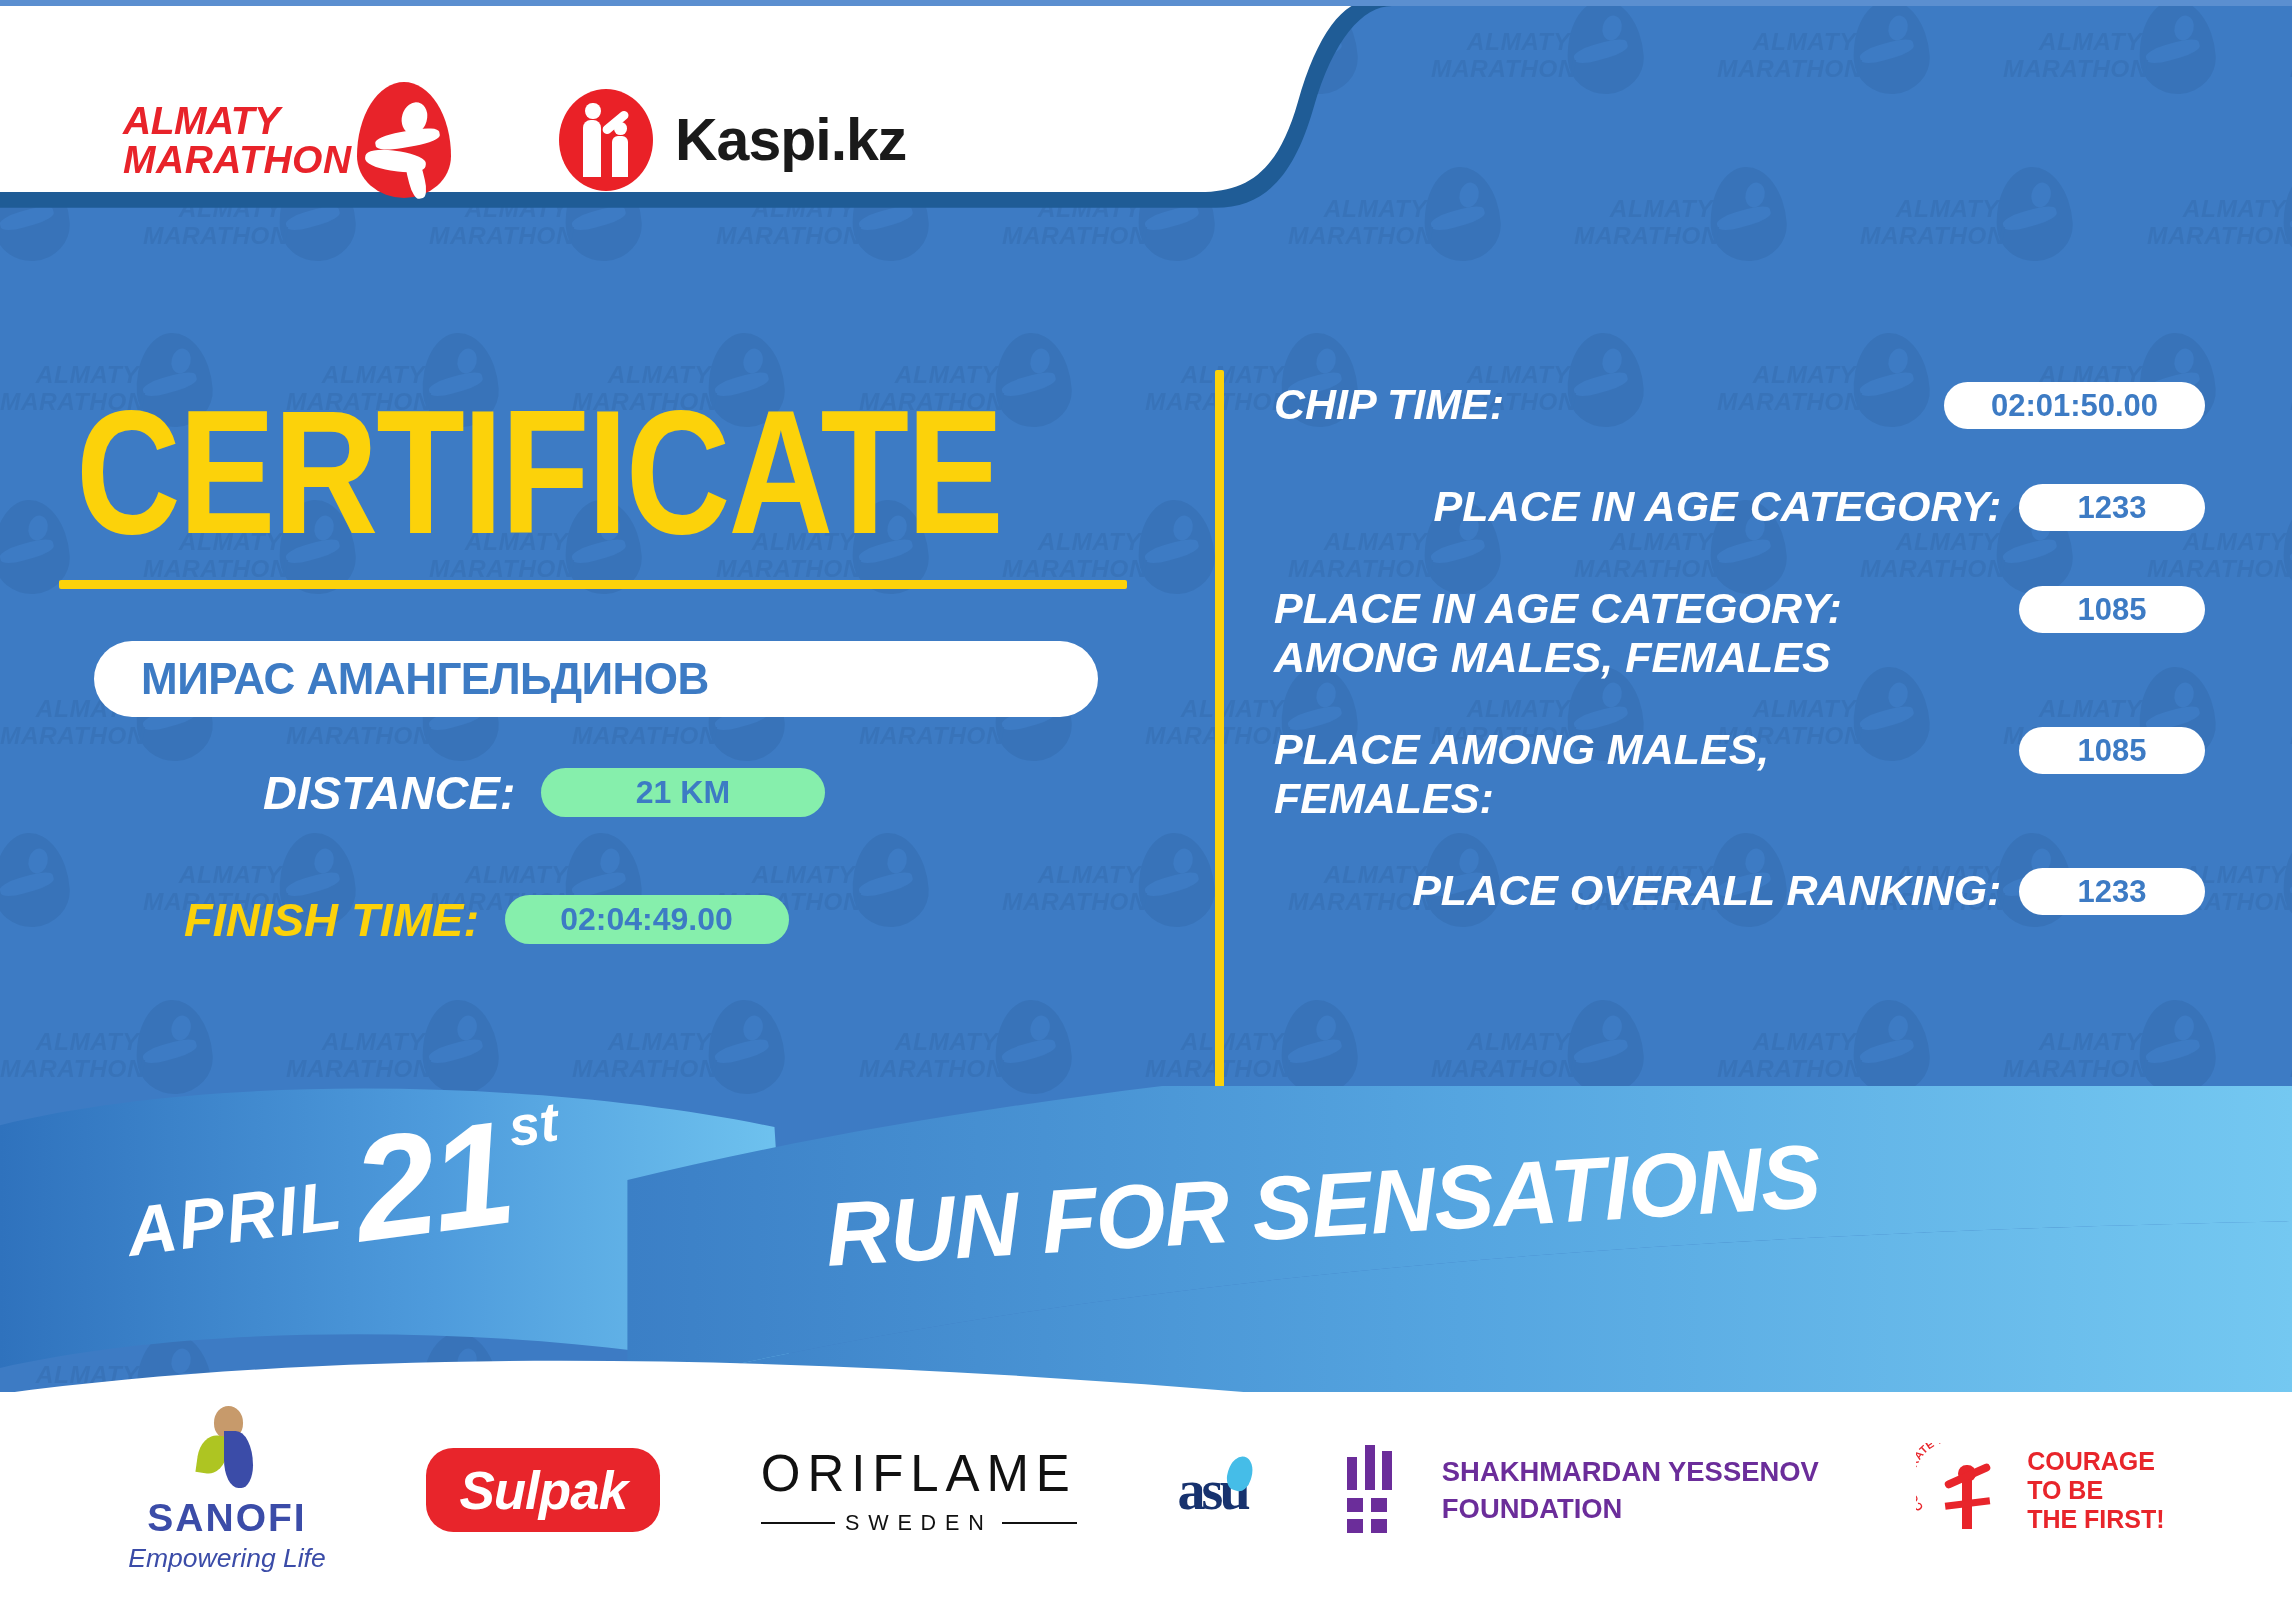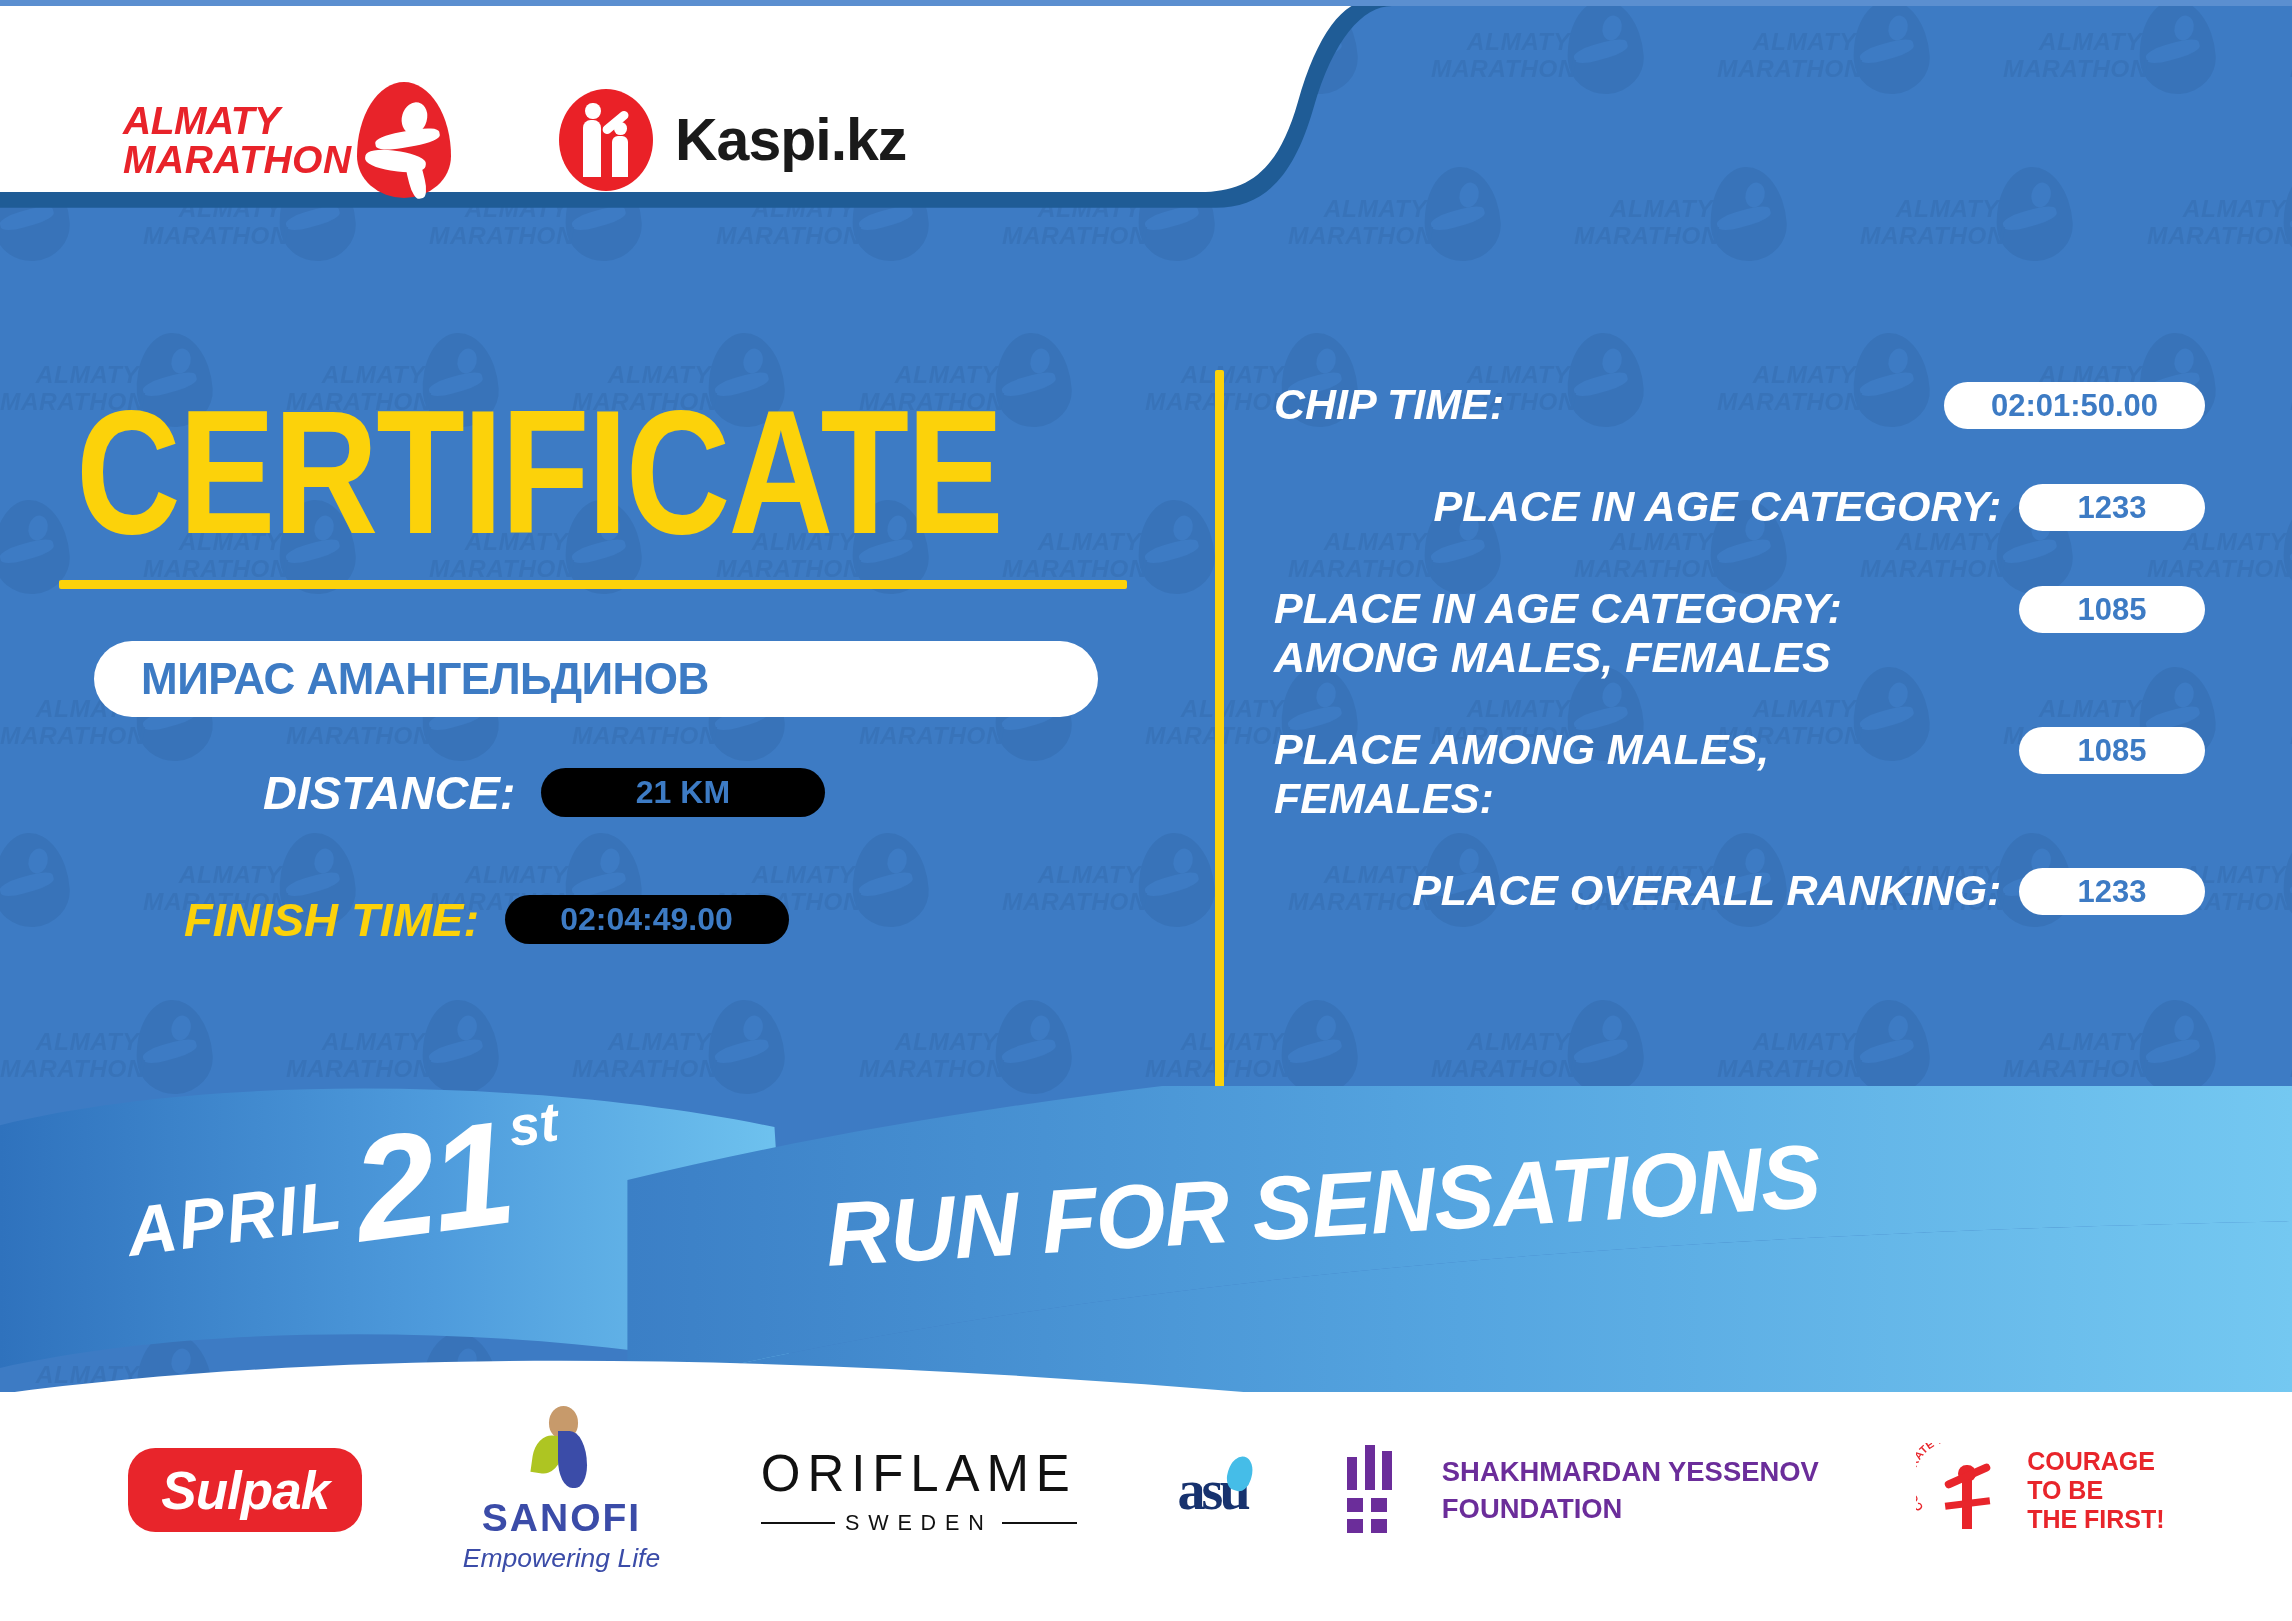--- a/index.html
+++ b/index.html
@@ -143,21 +143,21 @@
   .left-row{
     position:absolute; z-index:10; display:flex; align-items:center;
   }
   .left-row .lbl{
     font-weight:bold; font-style:italic; font-size:47px; letter-spacing:0px;
     text-align:right;
   }
   .left-row .lbl.white{ color:#ffffff; }
   .left-row .lbl.yellow{ color:#fcd20a; }
   .left-row .pill{
-    height:49px; width:284px; background:#000000; border-radius:24.5px;
+    height:49px; width:284px; background:#86efac; border-radius:24.5px;
     display:flex; align-items:center; justify-content:center;
     margin-left:25.5px;
   }
   .left-row .pill span{
     color:#3d7bc4; font-weight:bold; font-size:32px; letter-spacing:0px;
   }
   
   .v-divider{
     position:absolute; left:1215px; top:370px; width:8.8px; height:725px;
     background:#fcd20a; z-index:10; border-radius:2px;
@@ -1036,31 +1036,31 @@
 
   <div class="band-text">RUN FOR SENSATIONS</div>
 
   <svg style="position:absolute;left:0;top:1304px;width:2293px;height:127px;z-index:28;" viewBox="0 0 2339 130" preserveAspectRatio="none">
     <path d="M0,92 C420,36 900,58 1340,96 C1760,132 2080,126 2339,112 L2339,130 L0,130 Z" fill="#ffffff"></path>
   </svg>
 
   <div class="sponsors">
 
     <div class="sp">
-      <div class="sulpak">Sulpak</div>
-    </div>
-
-    <div class="sp">
       <div class="sanofi-mark">
         <div class="sm-head"></div>
         <div class="sm-leaf"></div>
         <div class="sm-body"></div>
       </div>
       <div class="sanofi-name">SANOFI</div>
       <div class="sanofi-sub">Empowering Life</div>
+    </div>
+
+    <div class="sp">
+      <div class="sulpak">Sulpak</div>
     </div>
 
     <div class="sp">
       <div class="ori-name">ORIFLAME</div>
       <div class="ori-sub-row">
         <div class="ln"></div>
         <div class="ori-sub">SWEDEN</div>
         <div class="ln"></div>
       </div>
     </div>

